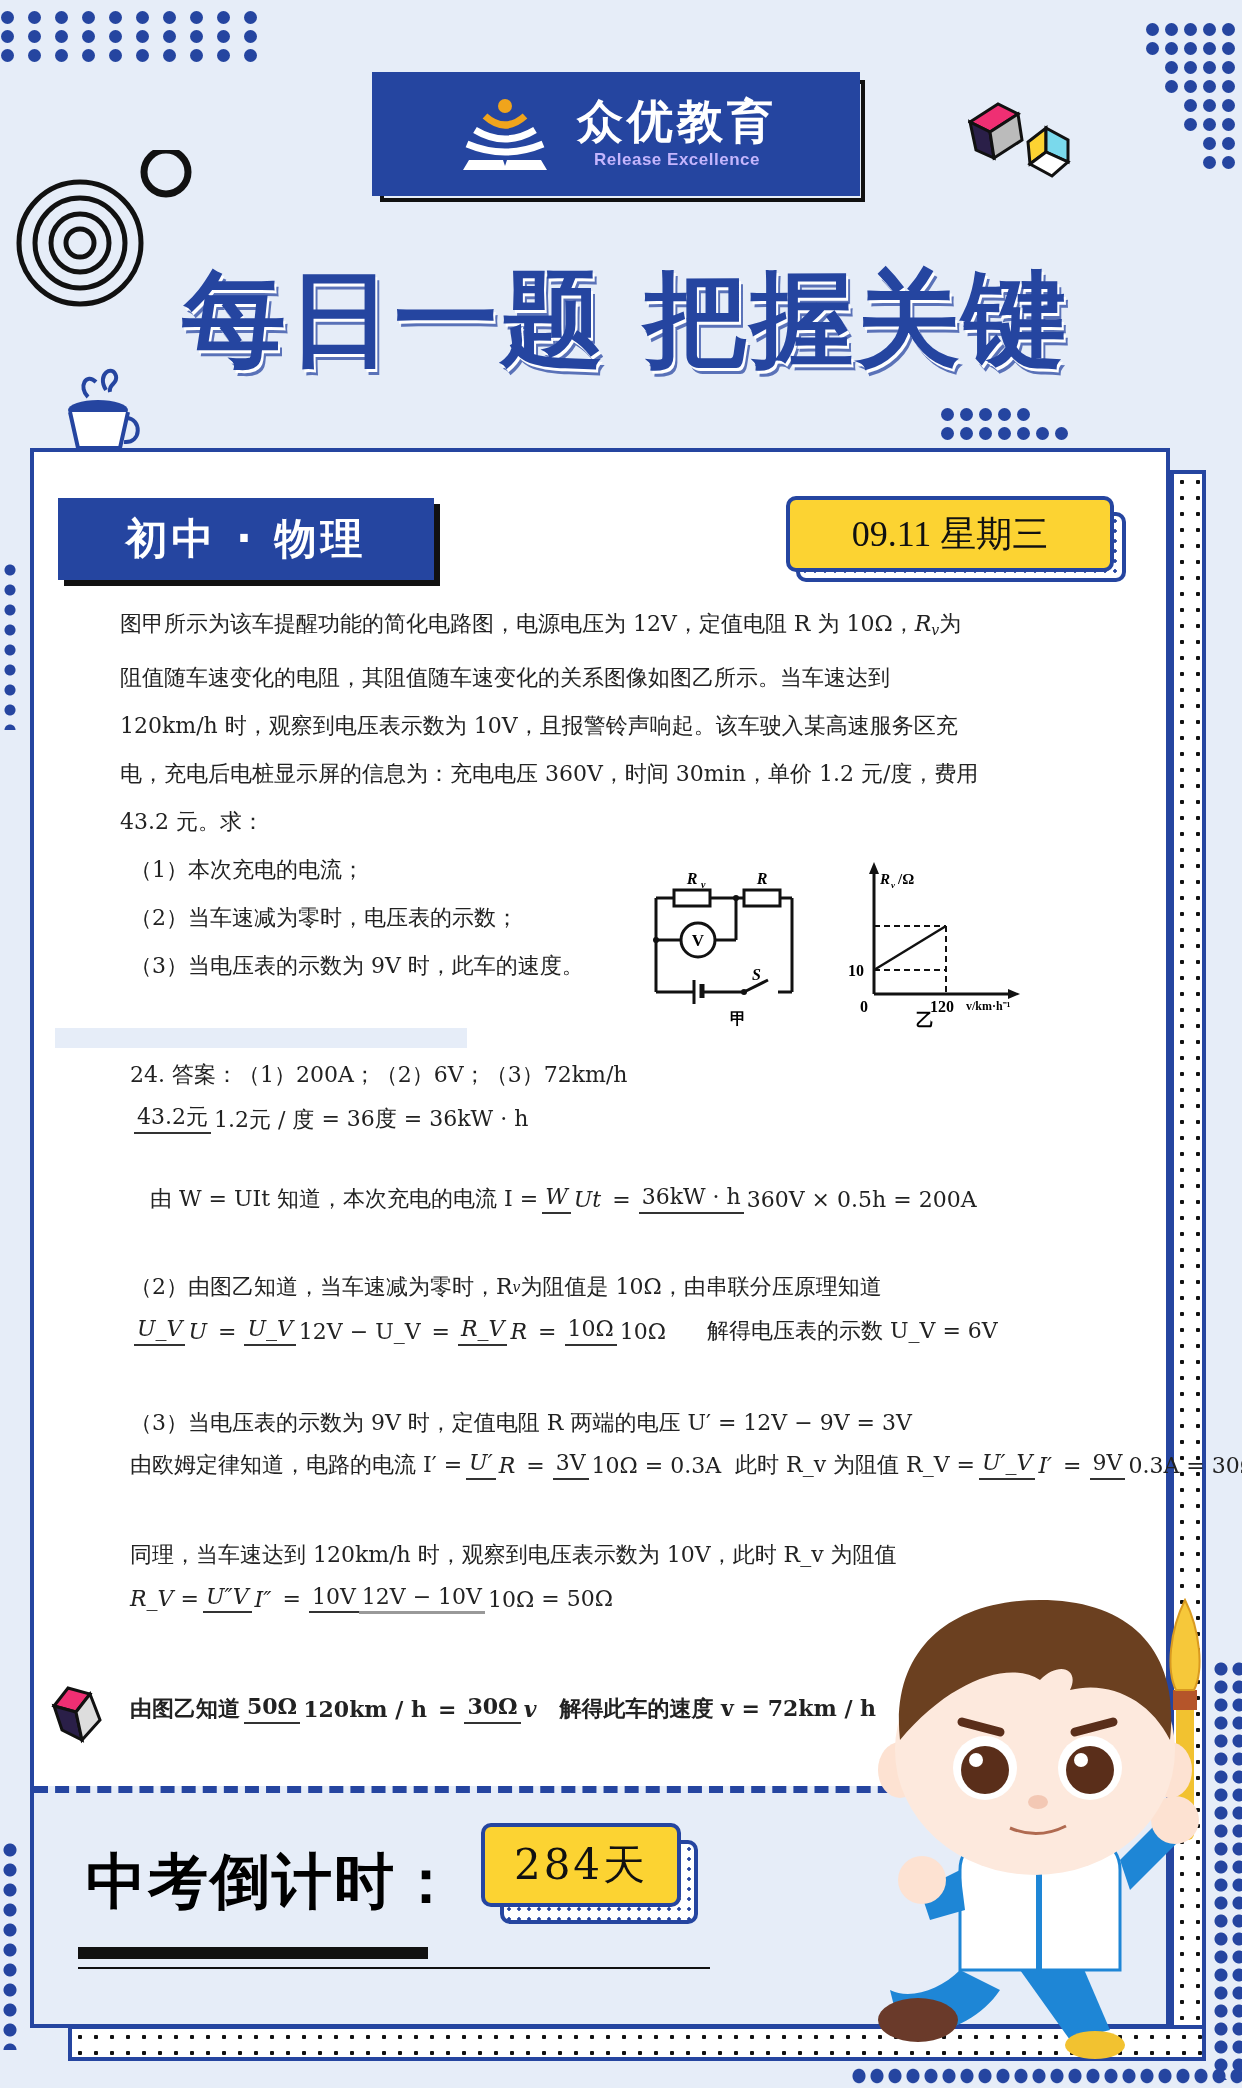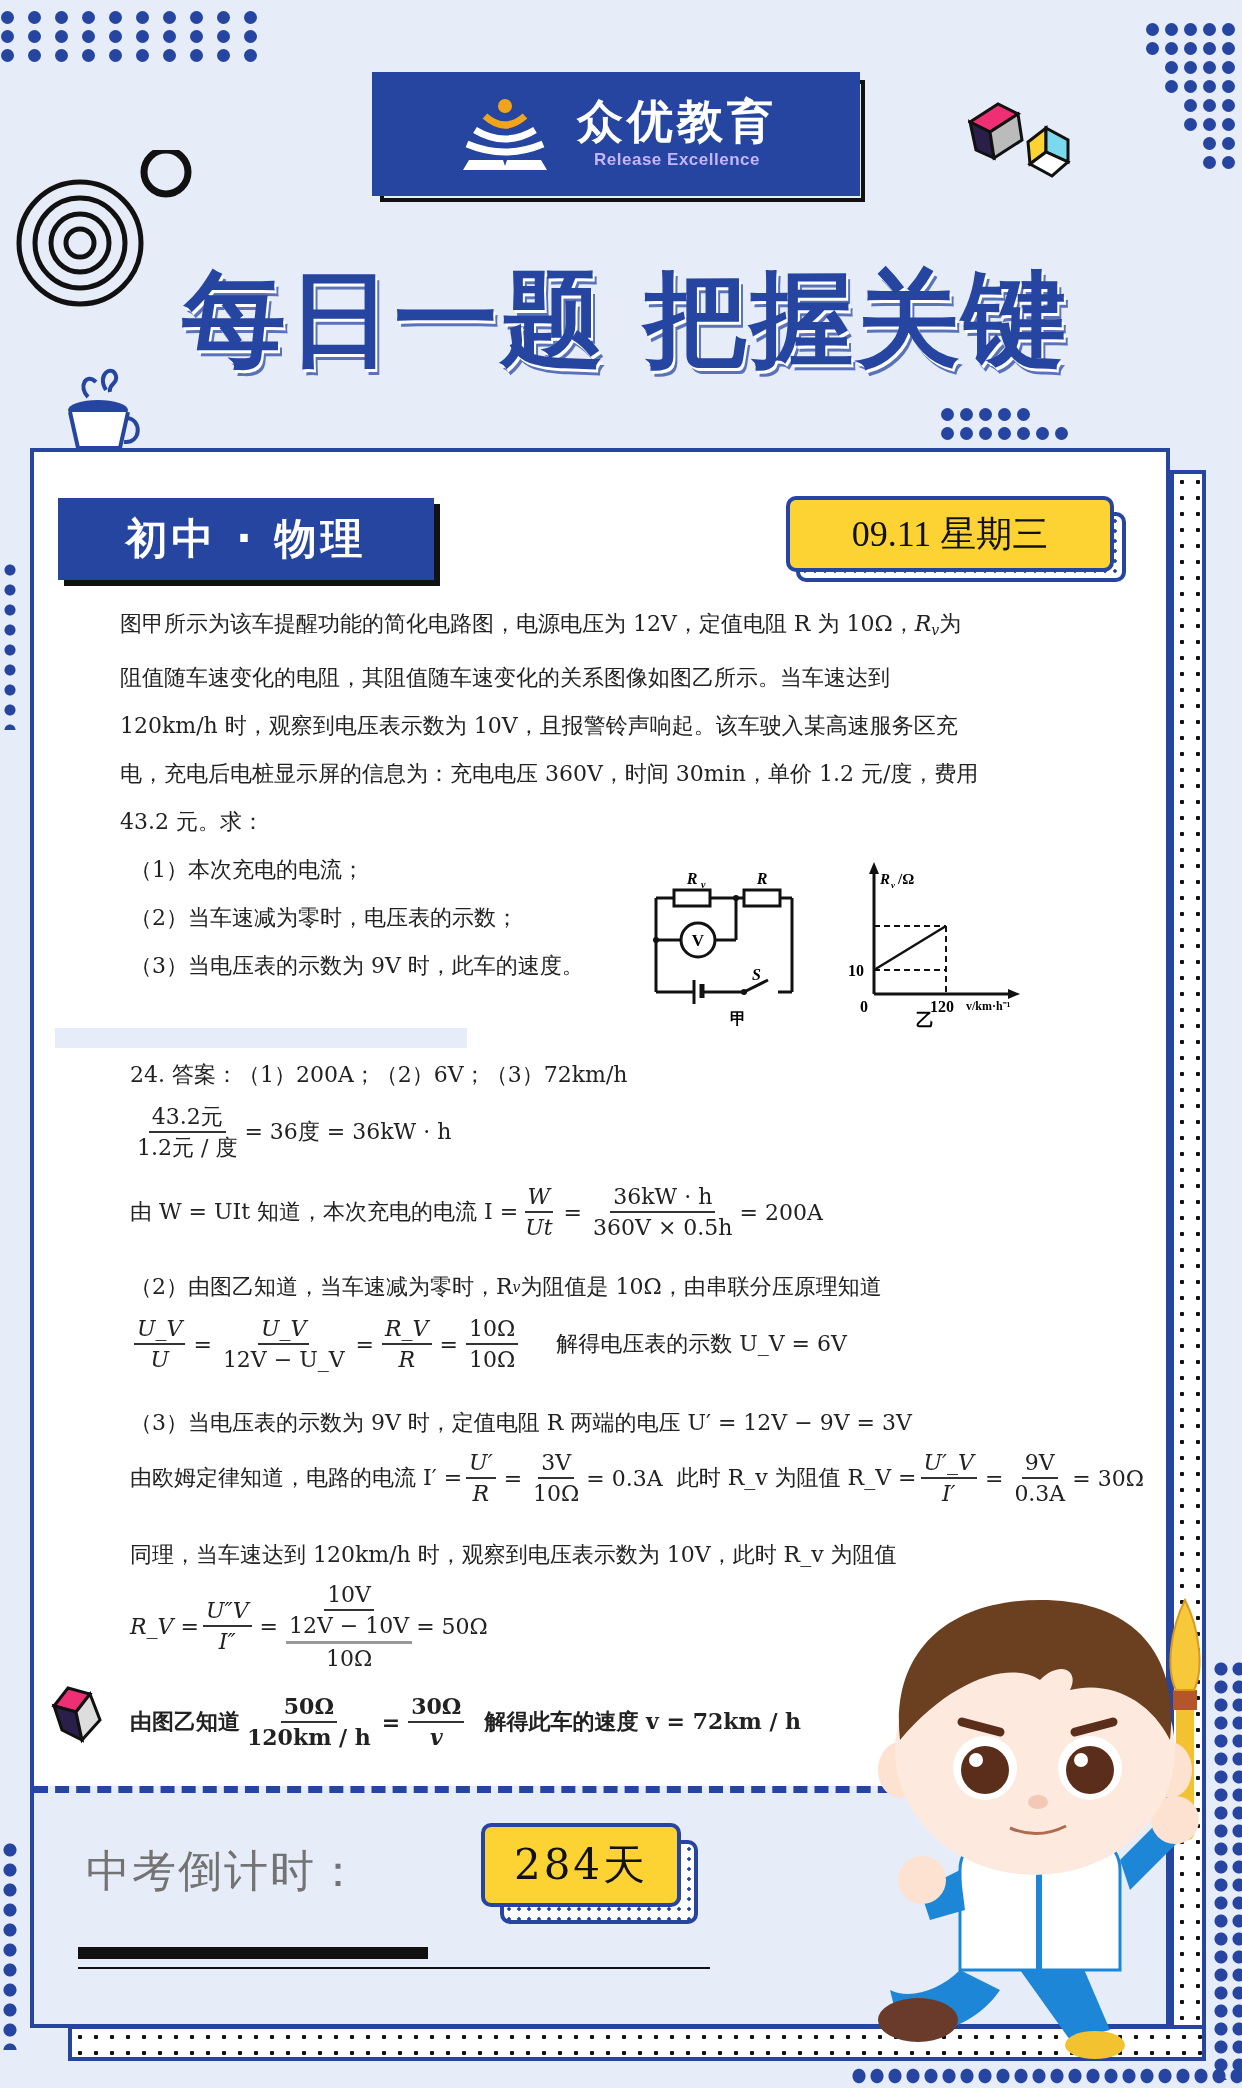--- a/index.html
+++ b/index.html
@@ -53,27 +53,27 @@
   i.m { font-style: italic; }
 
   .hl-bar { left: 55px; top: 1028px; width: 412px; height: 20px; background: #e6edf8; }
 
   
   .figs { left: 636px; top: 856px; width: 412px; height: 176px; }
 
   
   .ans { left: 130px; top: 1060px; width: 960px; font-size: 22px; color: #222; }
   .line { position: absolute; left: 0; white-space: nowrap; display: flex; align-items: center; }
-  .frac { display: inline-flex; flex-direction: column; align-items: center; vertical-align: middle; margin: 0 4px; line-height: 1.15; justify-content: space-between; }
+  .frac { display: inline-flex; flex-direction: row; align-items: center; vertical-align: middle; margin: 0 4px; line-height: 1.15; justify-content: space-between; }
   .frac .num { padding: 0 3px 2px; border-bottom: 2px solid #333; }
   .frac .den { padding: 2px 3px 0; }
   .eq { margin: 0 4px; }
 
   
-  .cd-label { left: 86px; top: 1842px; font-family: "DejaVu Sans", sans-serif; font-weight: normal; font-size: 44px; color: #737373; letter-spacing: 2px; }
+  .cd-label { left: 86px; top: 1842px; font-family: "DejaVu Sans", sans-serif; font-weight: bold; font-size: 60px; color: #000000; letter-spacing: 2px; }
   .cd-shadow { left: 500px; top: 1840px; width: 198px; height: 84px; border: 4px solid #2545a0; border-radius: 10px; background: #fff;
     background-image: radial-gradient(#2545a0 1.5px, transparent 2px); background-size: 10px 10px; }
   .cd-badge { left: 481px; top: 1823px; width: 200px; height: 84px; background: #fcd332; border: 4px solid #2545a0; border-radius: 10px; display: flex; align-items: center; justify-content: center; font-size: 42px; color: #111; letter-spacing: 3px; }
   .cd-bar { left: 78px; top: 1947px; width: 350px; height: 12px; background: #111; }
   .cd-line { left: 78px; top: 1967px; width: 632px; height: 2px; background: #111; }
 
   
   .mascot { left: 870px; top: 1590px; width: 340px; height: 470px; }
 </style>
 </head>
@@ -293,21 +293,21 @@
   <div class="line" style="top:0;">24. 答案：（1）200A；（2）6V；（3）72km/h</div>
 
   <div class="line" style="top:44px;">
     <span class="frac">
         <span class="num">43.2元</span>
         <span class="den">1.2元 / 度</span>
       </span>
     <span>= 36度 = 36kW · h</span>
   </div>
 
-  <div class="line" style="top:124px;">
+  <div class="line" style="top:124px;margin-left:20px;">
     <span>由 W = UIt 知道，本次充电的电流 I =</span>
     <span class="frac">
         <i class="num">W</i>
         <i class="den">Ut</i>
       </span>
     <span class="eq">=</span>
     <span class="frac">
         <span class="num">36kW · h</span>
         <span class="den">360V × 0.5h</span>
       </span>

